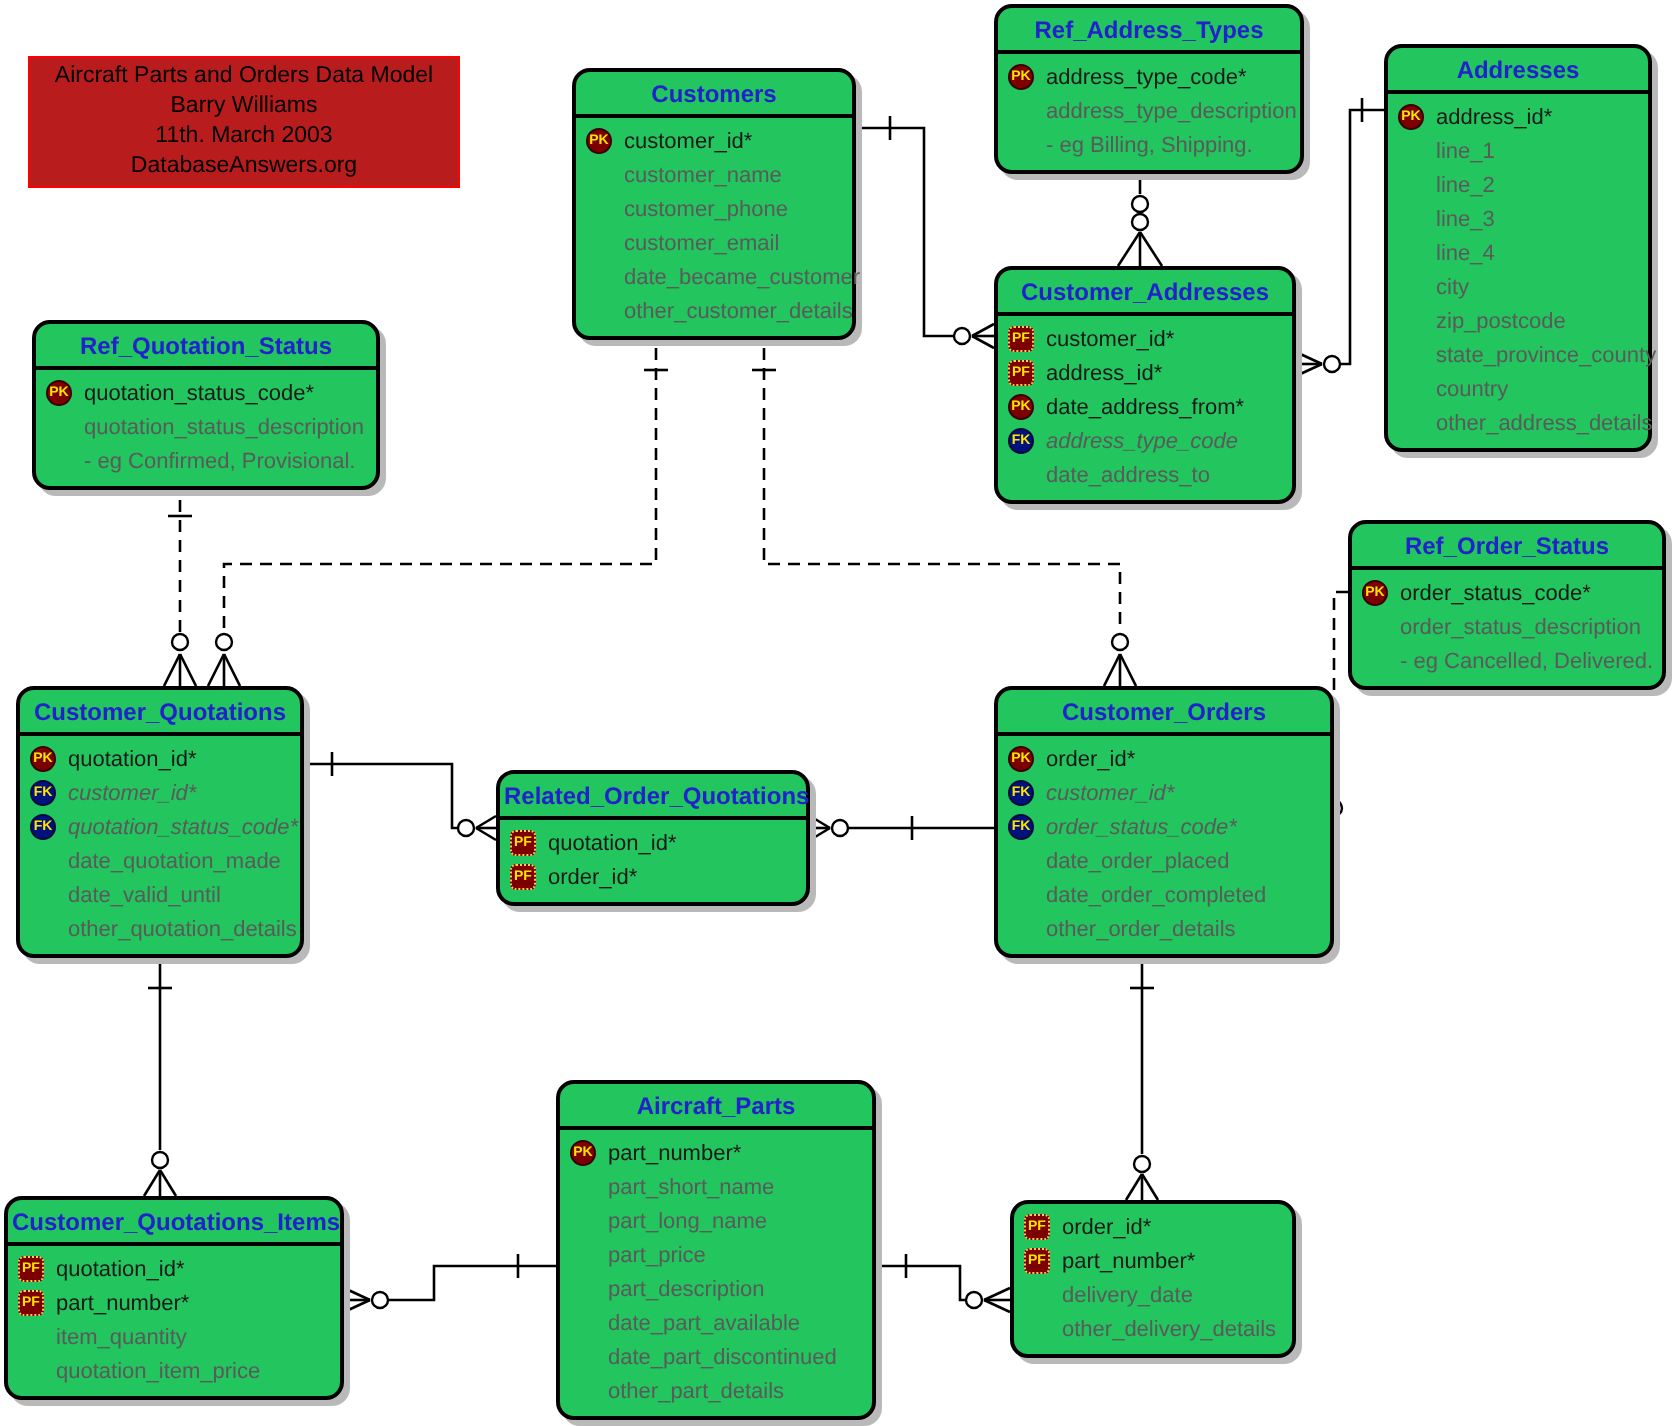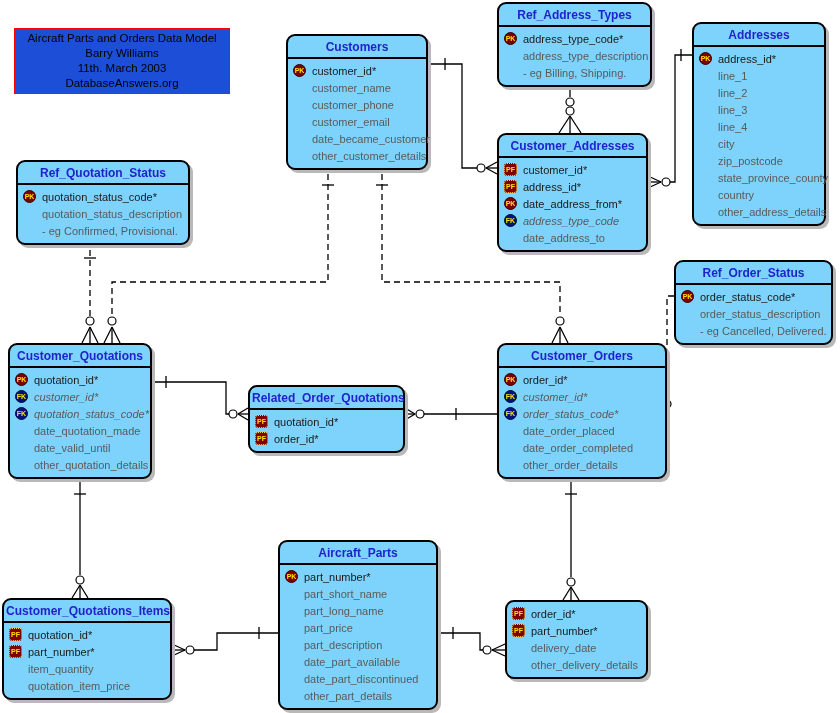--- a/index.html
+++ b/index.html
@@ -2,39 +2,39 @@
 <html style="--title-blue: #2222cc; --pk-bg: #7d0000; --fk-bg: #00127d; --icon-text: #ffe400; --note-border: #ff0000;"><head>
 <meta charset="utf-8">
 <style>
   html,body{margin:0;padding:0;background:#fff;}
   body{font-family:"Liberation Sans",sans-serif;}
   #stage{position:relative;width:840px;height:713px;background:#fff;overflow:hidden;}
   #wires{position:absolute;left:0;top:0;z-index:1;}
   .wire{stroke:#000;stroke-width:1.3;fill:none;}
   .dashed{stroke-dasharray:6 4;}
   .ring{fill:#fff;stroke:#000;stroke-width:1.2;}
-  .entity{position:absolute;box-sizing:border-box;background:#7dd3fc;border:2px solid #000;
+  .entity{position:absolute;box-sizing:border-box;background:#22c55e;border:2px solid #000;
           border-radius:9px;box-shadow:3px 3px 0 #b9b9b9;z-index:2;}
   .etitle{font-size:12px;font-weight:bold;text-align:center;color:var(--title-blue,#2222cc);
           padding:4px 2px 3px;border-bottom:2px solid #000;white-space:nowrap;}
   .ebody{padding:3px 0 4px;}
   .frow{display:flex;align-items:center;height:17px;padding:0 3px 0 5px;}
   .badge{box-sizing:border-box;width:13px;height:13px;min-width:13px;border-radius:50%;
          font-size:7px;font-weight:bold;line-height:11px;text-align:center;
          display:flex;align-items:center;justify-content:center;
          margin-right:6px;color:var(--icon-text,#ffe400);}
   .b-pk{background:var(--pk-bg,#7d0000);border:1px solid #3a0000;}
   .b-fk{background:var(--fk-bg,#00127d);border:1px solid #000a3a;}
   .b-pf{background:var(--pk-bg,#7d0000);border:1px dotted #ffd24d;border-radius:3px;}
   .b-none{background:transparent;border:none;}
   .flabel{font-size:11px;white-space:nowrap;color:#5a5a5a;}
   .f-pk,.f-pf{font-weight:normal;color:#191919;}
   .f-fk{font-style:italic;}
   .notebox{position:absolute;left:14px;top:28px;width:216px;height:66px;box-sizing:border-box;
-           border:1px solid var(--note-border,#ff0000);background:#1d4ed8;z-index:2;
+           border:1px solid var(--note-border,#ff0000);background:#b91c1c;z-index:2;
            display:flex;flex-direction:column;justify-content:center;text-align:center;
            font-size:11.5px;color:#000;line-height:15px;}
 </style>
 </head>
 <body>
 
 <div id="stage">
   <svg id="wires" width="840" height="713" viewBox="0 0 840 713">
       <g>
         <path d="M428 64 L462 64 L462 168 L477 168" class="wire"></path>

